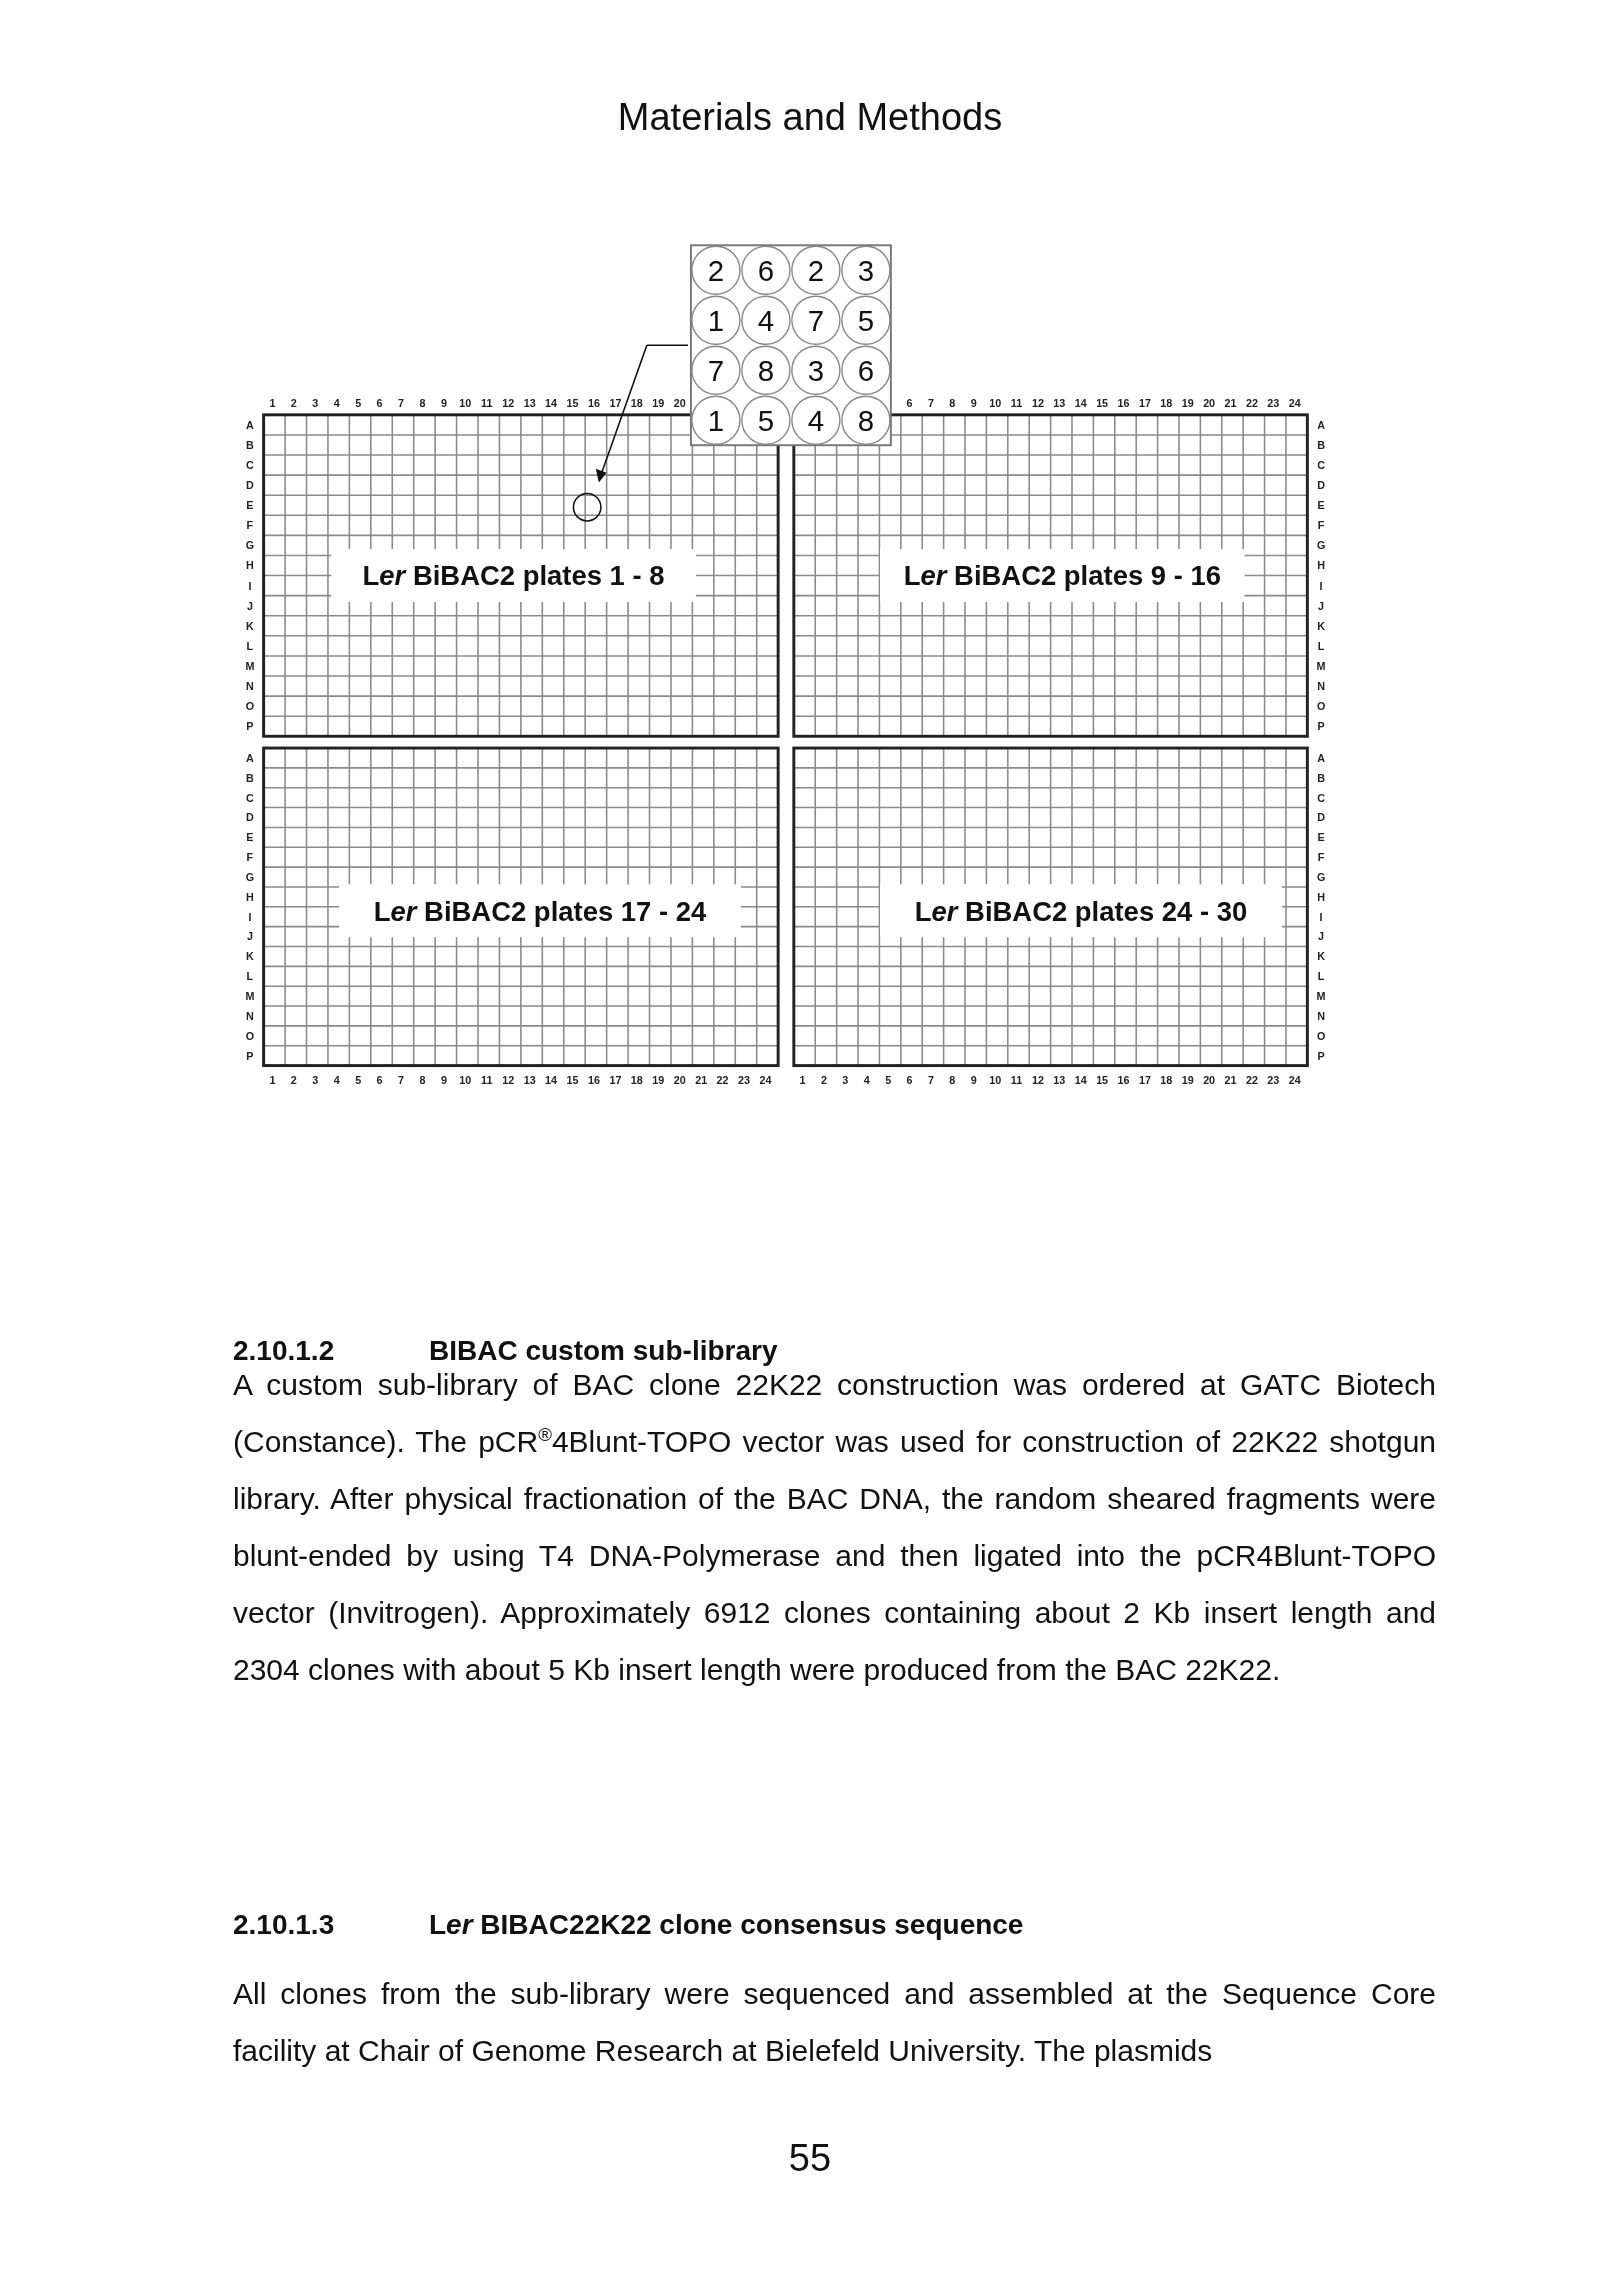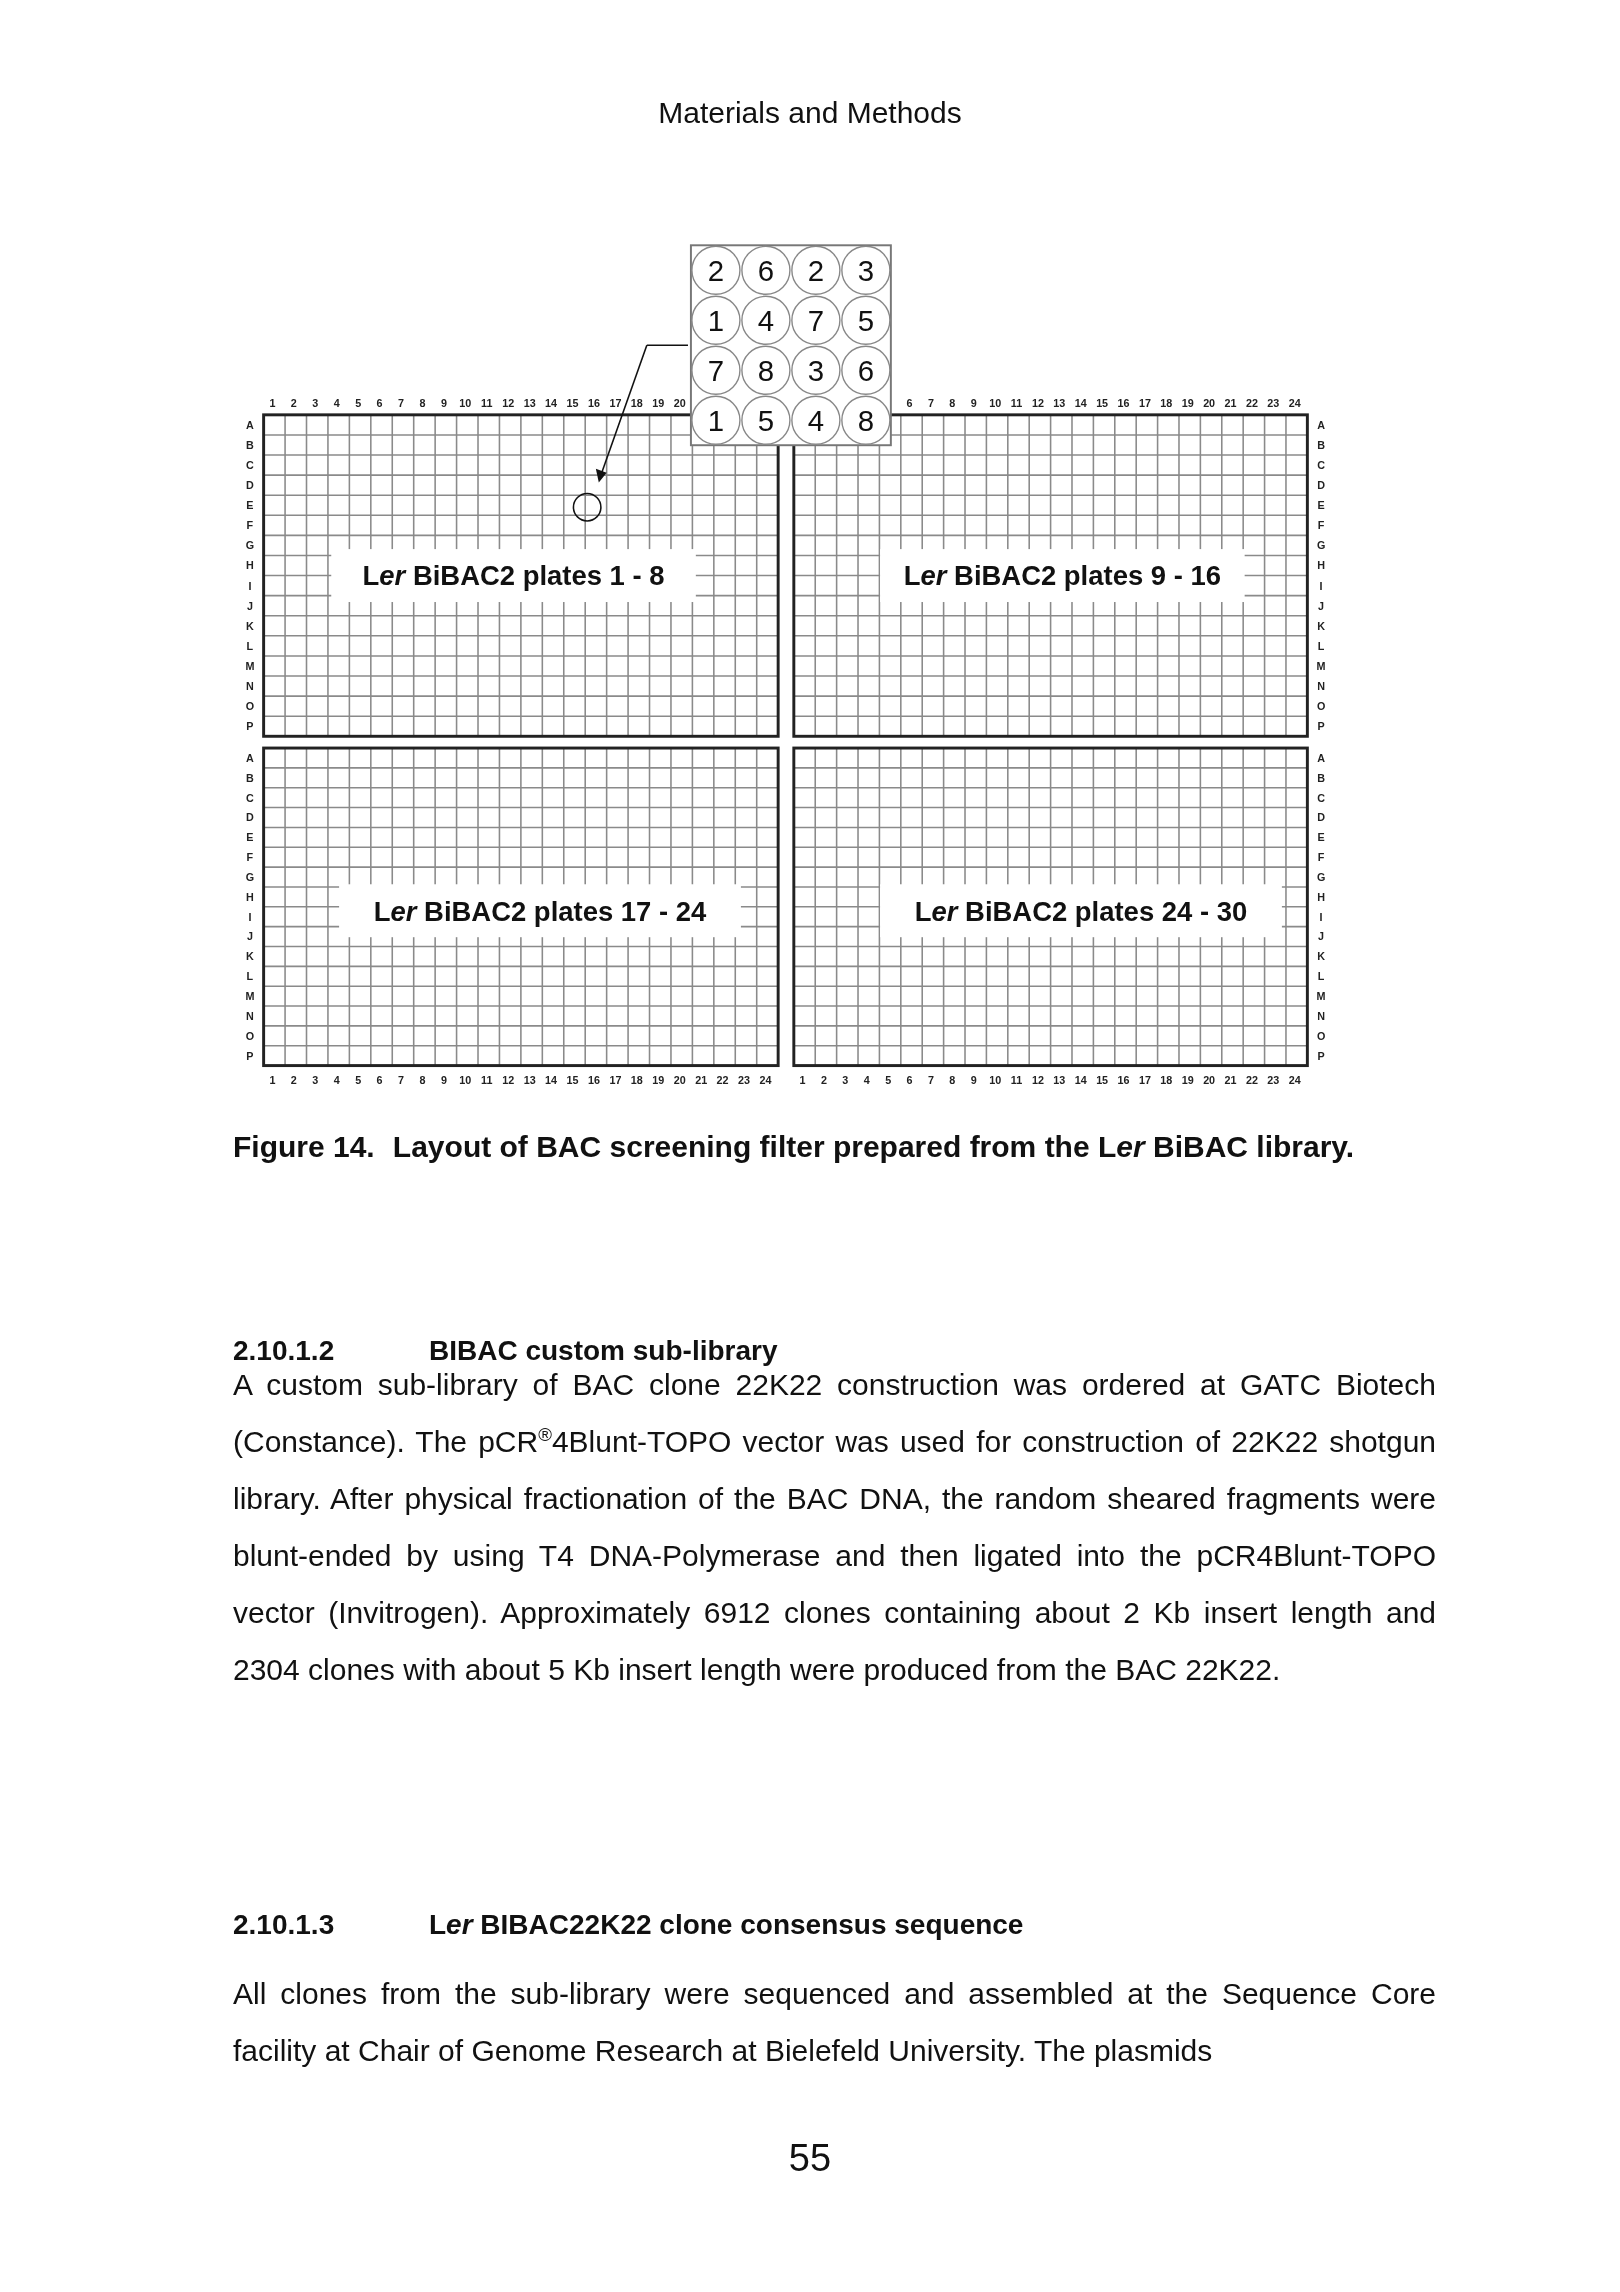--- a/index.html
+++ b/index.html
@@ -1,19 +1,19 @@
 <!DOCTYPE html>
 <html><head>
 <meta charset="utf-8">
 <style>
   html, body { margin: 0; padding: 0; background: #ffffff; }
   body { width: 1620px; height: 2293px; position: relative; overflow: hidden;
          font-family: "Liberation Sans", sans-serif; color: #111; }
   .running-header { position: absolute; top: 96px; left: 0; width: 1620px; text-align: center;
-                    font-size: 30px; color: #111; }
+                    font-size: 38px; color: #111; }
   #figure { position: absolute; left: 0; top: 0; }
   .caption { position: absolute; left: 233px; top: 1129px; width: 1203px; font-size: 30px; line-height: 36px; }
   .caption-title { font-weight: bold; text-align: justify; text-align-last: left; }
   .caption-title .fig-label { margin-right: 9.8px; }
   .heading { position: absolute; left: 233px; font-size: 28px; font-weight: bold; }
   .heading .num { display: inline-block; width: 196px; }
   .para { position: absolute; left: 233px; width: 1203px; font-size: 30px; line-height: 57px;
           text-align: justify; text-align-last: left; }
   .page-number { position: absolute; top: 2137px; left: 0; width: 1620px; text-align: center; font-size: 38px; }
   sup { font-size: 18.6px; line-height: 0; }
@@ -392,24 +392,20 @@
       <circle cx="781.5" cy="428.5" r="24.5" fill="#ffffff" stroke="#888" stroke-width="1.4"></circle>
       <text x="781.5" y="439.5" font-size="30" text-anchor="middle" fill="#111" font-family="Liberation Sans, sans-serif">5</text>
       <circle cx="832.5" cy="428.5" r="24.5" fill="#ffffff" stroke="#888" stroke-width="1.4"></circle>
       <text x="832.5" y="439.5" font-size="30" text-anchor="middle" fill="#111" font-family="Liberation Sans, sans-serif">4</text>
       <circle cx="883.5" cy="428.5" r="24.5" fill="#ffffff" stroke="#888" stroke-width="1.4"></circle>
       <text x="883.5" y="439.5" font-size="30" text-anchor="middle" fill="#111" font-family="Liberation Sans, sans-serif">8</text>
     </g>
   </svg>
 
 <div class="caption">
-  <div class="caption-title">
-    <span class="fig-label">Figure 14.</span>
-    <span>Layout of BAC screening filter prepared from the L</span><span class="ital">er</span><span> BiBAC library.</span>
-  </div>
 </div>
 
 <div class="heading" style="top:1335px;">
   <span class="num">2.10.1.2</span><span>BIBAC custom sub-library</span>
 </div>
 <div class="para" style="top:1356px;">
   <span>A custom sub-library of BAC clone 22K22 construction was ordered at GATC Biotech (Constance).  The pCR</span><sup>®</sup><span>4Blunt-TOPO vector was used for construction of 22K22 shotgun library.  After physical fractionation of the BAC DNA, the random sheared fragments were blunt-ended by using T4 DNA-Polymerase and then ligated into the pCR4Blunt-TOPO vector (Invitrogen).  Approximately 6912 clones containing about 2 Kb insert length and 2304 clones with about 5 Kb insert length were produced from the BAC 22K22.</span>
 </div>
 
 <div class="heading" style="top:1909px;">

